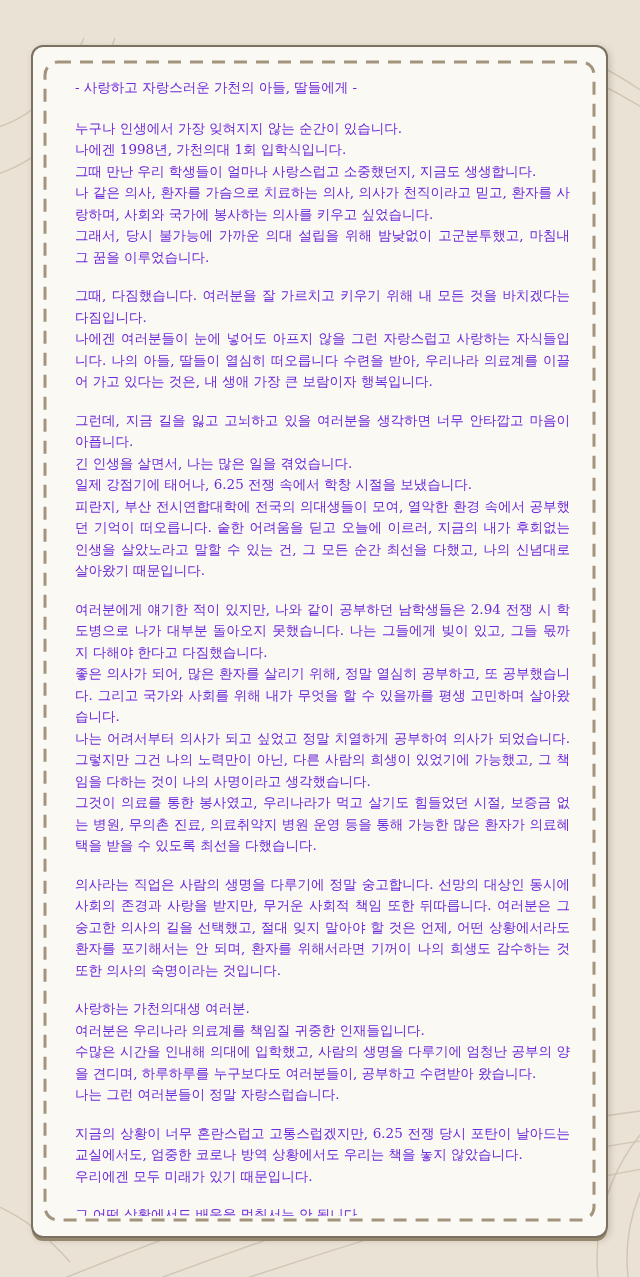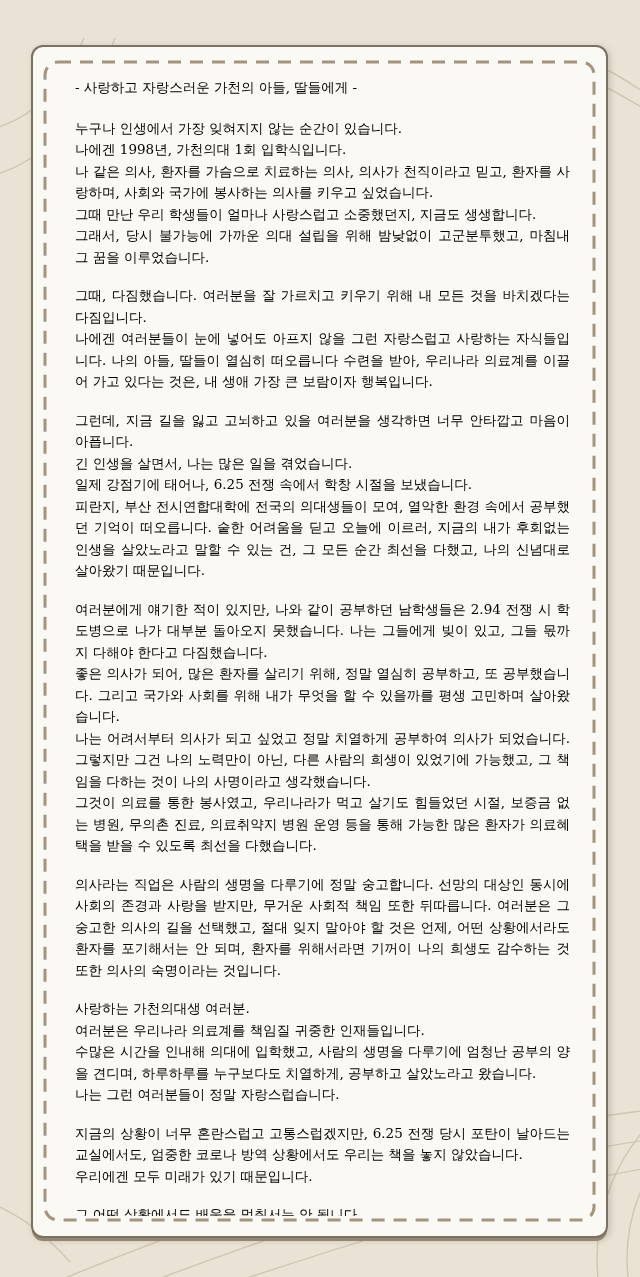--- a/index.html
+++ b/index.html
@@ -27,21 +27,21 @@
   }
   .dashed-frame {
     position: absolute;
     left: 0; top: 0;
     width: 573px; height: 1189px;
     pointer-events: none;
   }
   .letter-text {
     position: absolute;
     left: 42px; right: 36px; top: 30px; bottom: 20px;
-    color: #000000;
+    color: #6d28d9;
     font-size: 13.5px;
     line-height: 21.5px;
     text-align: justify;
     overflow: hidden;
   }
   .salutation {
     margin-bottom: 19px;
     text-align: left;
   }
   .paragraph { margin-bottom: 17px; }
@@ -74,22 +74,22 @@
       <rect x="12" y="15" width="549" height="1158" rx="13" fill="none" stroke="#a3947e" stroke-width="3" stroke-dasharray="13 9" stroke-linecap="butt"></rect>
     </svg>
 
     <div class="letter-text">
       <div class="salutation">- 사랑하고 자랑스러운 가천의 아들, 딸들에게 -</div>
 
       <div id="letter-body">
           <div class="paragraph">
             <div class="line">누구나 인생에서 가장 잊혀지지 않는 순간이 있습니다.</div>
             <div class="line">나에겐 1998년, 가천의대 1회 입학식입니다.</div>
+            <div class="line">그때 만난 우리 학생들이 얼마나 사랑스럽고 소중했던지, 지금도 생생합니다.</div>
             <div class="line">나 같은 의사, 환자를 가슴으로 치료하는 의사, 의사가 천직이라고 믿고, 환자를 사랑하며, 사회와 국가에 봉사하는 의사를 키우고 싶었습니다.</div>
-            <div class="line">그때 만난 우리 학생들이 얼마나 사랑스럽고 소중했던지, 지금도 생생합니다.</div>
             <div class="line">그래서, 당시 불가능에 가까운 의대 설립을 위해 밤낮없이 고군분투했고, 마침내 그 꿈을 이루었습니다.</div>
           </div>
           <div class="paragraph">
             <div class="line">그때, 다짐했습니다. 여러분을 잘 가르치고 키우기 위해 내 모든 것을 바치겠다는 다짐입니다.</div>
             <div class="line">나에겐 여러분들이 눈에 넣어도 아프지 않을 그런 자랑스럽고 사랑하는 자식들입니다. 나의 아들, 딸들이 열심히 떠오릅니다 수련을 받아, 우리나라 의료계를 이끌어 가고 있다는 것은, 내 생애 가장 큰 보람이자 행복입니다.</div>
           </div>
           <div class="paragraph">
             <div class="line">그런데, 지금 길을 잃고 고뇌하고 있을 여러분을 생각하면 너무 안타깝고 마음이 아픕니다.</div>
             <div class="line">긴 인생을 살면서, 나는 많은 일을 겪었습니다.</div>
             <div class="line">일제 강점기에 태어나, 6.25 전쟁 속에서 학창 시절을 보냈습니다.</div>
@@ -100,21 +100,21 @@
             <div class="line">좋은 의사가 되어, 많은 환자를 살리기 위해, 정말 열심히 공부하고, 또 공부했습니다. 그리고 국가와 사회를 위해 내가 무엇을 할 수 있을까를 평생 고민하며 살아왔습니다.</div>
             <div class="line">나는 어려서부터 의사가 되고 싶었고 정말 치열하게 공부하여 의사가 되었습니다. 그렇지만 그건 나의 노력만이 아닌, 다른 사람의 희생이 있었기에 가능했고, 그 책임을 다하는 것이 나의 사명이라고 생각했습니다.</div>
             <div class="line">그것이 의료를 통한 봉사였고, 우리나라가 먹고 살기도 힘들었던 시절, 보증금 없는 병원, 무의촌 진료, 의료취약지 병원 운영 등을 통해 가능한 많은 환자가 의료혜택을 받을 수 있도록 최선을 다했습니다.</div>
           </div>
           <div class="paragraph">
             <div class="line">의사라는 직업은 사람의 생명을 다루기에 정말 숭고합니다. 선망의 대상인 동시에 사회의 존경과 사랑을 받지만, 무거운 사회적 책임 또한 뒤따릅니다. 여러분은 그 숭고한 의사의 길을 선택했고, 절대 잊지 말아야 할 것은 언제, 어떤 상황에서라도 환자를 포기해서는 안 되며, 환자를 위해서라면 기꺼이 나의 희생도 감수하는 것 또한 의사의 숙명이라는 것입니다.</div>
           </div>
           <div class="paragraph">
             <div class="line">사랑하는 가천의대생 여러분.</div>
             <div class="line">여러분은 우리나라 의료계를 책임질 귀중한 인재들입니다.</div>
-            <div class="line">수많은 시간을 인내해 의대에 입학했고, 사람의 생명을 다루기에 엄청난 공부의 양을 견디며, 하루하루를 누구보다도 치열하게, 공부하고 살았노라고 왔습니다.</div>
+            <div class="line">수많은 시간을 인내해 의대에 입학했고, 사람의 생명을 다루기에 엄청난 공부의 양을 견디며, 하루하루를 누구보다도 여러분들이, 공부하고 수련받아 왔습니다.</div>
             <div class="line">나는 그런 여러분들이 정말 자랑스럽습니다.</div>
           </div>
           <div class="paragraph">
             <div class="line">지금의 상황이 너무 혼란스럽고 고통스럽겠지만, 6.25 전쟁 당시 포탄이 날아드는 교실에서도, 엄중한 코로나 방역 상황에서도 우리는 책을 놓지 않았습니다.</div>
             <div class="line">우리에겐 모두 미래가 있기 때문입니다.</div>
           </div>
           <div class="paragraph">
             <div class="line">그 어떤 상황에서도 배움을 멈춰서는 안 됩니다.</div>
           </div>
         </div>

